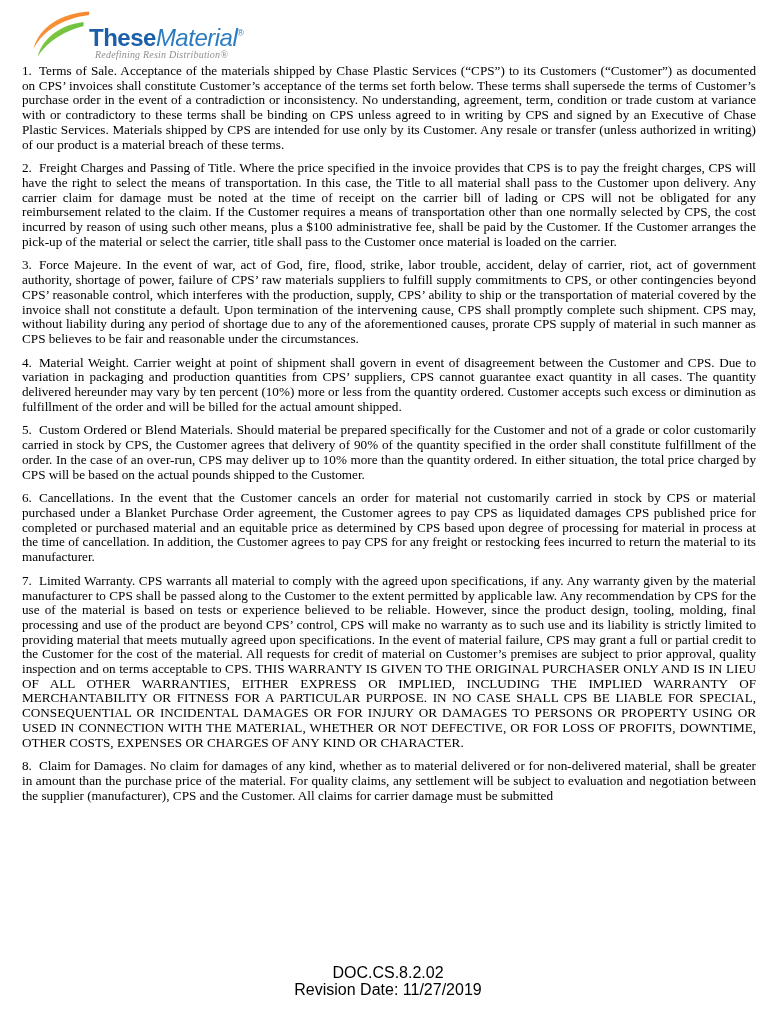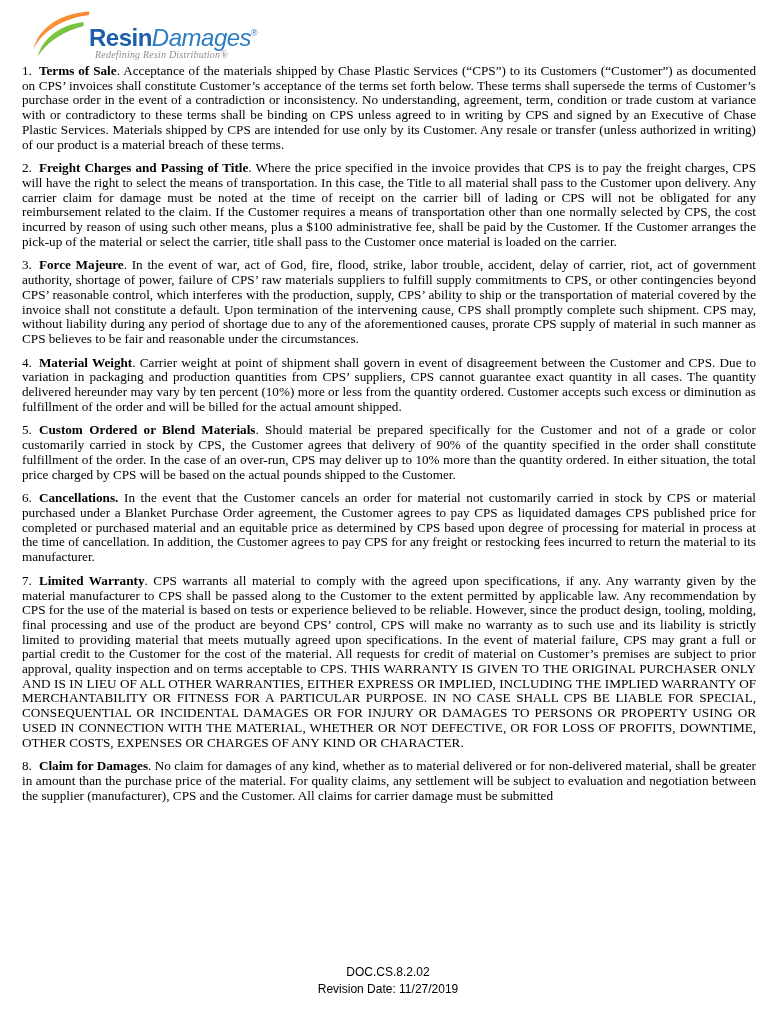--- a/index.html
+++ b/index.html
@@ -40,28 +40,28 @@
   }
   
   .content { padding: 0 20px 0 22px; }
   .para {
     margin: 0 0 9px 0;
     text-align: justify;
     font-size: 13.2px;
     line-height: 14.7px;
   }
   .pnum { margin-right: 7px; }
-  .para b { font-weight: bold; }
+  .para b { font-weight: normal; }
   
   .footer {
     position: absolute;
     left: 0; top: 964px; width: 776px;
     text-align: center;
     font-family: "Liberation Sans", sans-serif;
-    font-size: 12px;
+    font-size: 16px;
     line-height: 17px;
   }
 </style>
 </head>
 <body>
 
 <div class="page">
 
   <div class="header">
     <div class="logo">
@@ -72,21 +72,21 @@
             <stop offset="1" stop-color="#f15a22"></stop>
           </linearGradient>
           <linearGradient id="gradGreen" x1="0" y1="0" x2="1" y2="1">
             <stop offset="0" stop-color="#a6ce39"></stop>
             <stop offset="1" stop-color="#39b54a"></stop>
           </linearGradient>
         </defs>
         <path d="M60,1 C30,3 7,17 0.5,41 C10,21 34,7.5 60,4.5 Z" fill="url(#gradOrange)"></path>
         <path d="M54,12 C30,15 11,28 5,49 C15,33 35,21 54,16.5 Z" fill="url(#gradGreen)"></path>
       </svg>
-      <div class="brandline"><span class="brand-chase">Resin</span><span class="brand-plastics">Damages</span><span class="brand-reg">®</span></div>
+      <div class="brandline"><span class="brand-chase">These</span><span class="brand-plastics">Material</span><span class="brand-reg">®</span></div>
       <div class="tagline">Redefining Resin Distribution®</div>
     </div>
   </div>
 
 
   <div class="content">
     <p class="para"><span class="pnum">1.</span><b>Terms of Sale</b><span>. Acceptance of the materials shipped by Chase Plastic Services (“CPS”) to its Customers (“Customer”) as documented on CPS’ invoices shall constitute Customer’s acceptance of the terms set forth below. These terms shall supersede the terms of Customer’s purchase order in the event of a contradiction or inconsistency. No understanding, agreement, term, condition or trade custom at variance with or contradictory to these terms shall be binding on CPS unless agreed to in writing by CPS and signed by an Executive of Chase Plastic Services. Materials shipped by CPS are intended for use only by its Customer. Any resale or transfer (unless authorized in writing) of our product is a material breach of these terms.</span></p>
 
     <p class="para"><span class="pnum">2.</span><b>Freight Charges and Passing of Title</b><span>. Where the price specified in the invoice provides that CPS is to pay the freight charges, CPS will have the right to select the means of transportation. In this case, the Title to all material shall pass to the Customer upon delivery. Any carrier claim for damage must be noted at the time of receipt on the carrier bill of lading or CPS will not be obligated for any reimbursement related to the claim. If the Customer requires a means of transportation other than one normally selected by CPS, the cost incurred by reason of using such other means, plus a $100 administrative fee, shall be paid by the Customer. If the Customer arranges the pick-up of the material or select the carrier, title shall pass to the Customer once material is loaded on the carrier.</span></p>
 

